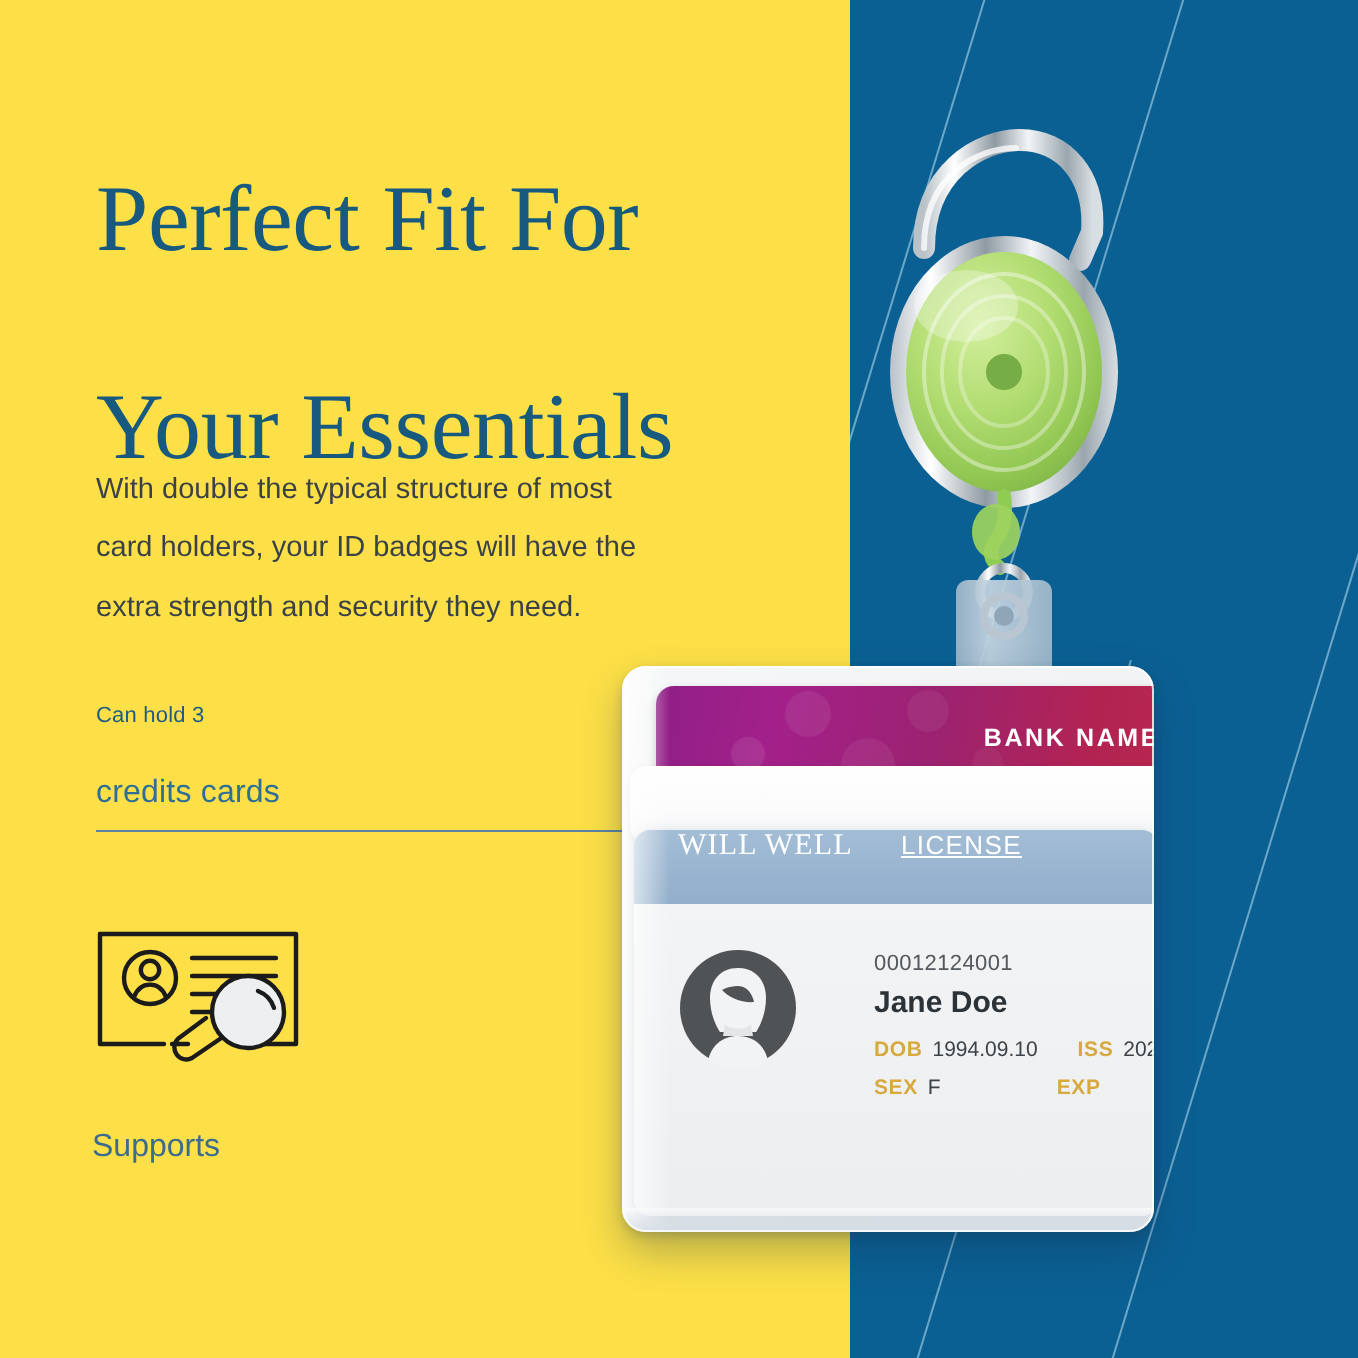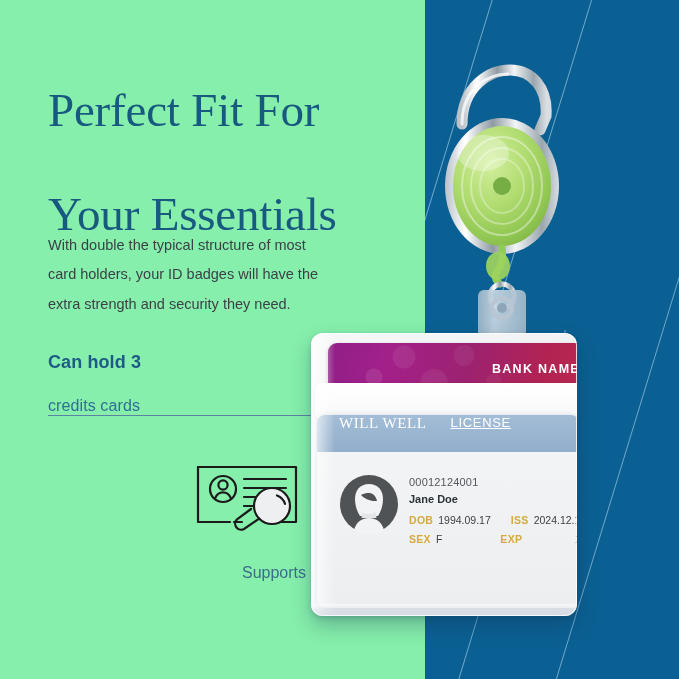--- a/index.html
+++ b/index.html
@@ -2,21 +2,21 @@
 <html><head>
 <meta charset="utf-8">
 <style>
   html,body{margin:0;padding:0;}
   body{
     width:679px;height:679px;
     background:#eeeff0;
     font-family:"Liberation Sans", sans-serif;
     overflow:hidden;
   }
-  .canvas{position:relative;width:679px;height:679px;overflow:hidden;background:#86efac;}
+  .canvas{position:relative;width:679px;height:679px;overflow:hidden;background:#fde047;}
 
   
   .blue-panel{
     position:absolute;top:0;left:425px;width:254px;height:679px;
     background:#0b6093;
     overflow:hidden;
   }
   .blue-panel .diag{
     position:absolute;width:1px;height:1000px;
     background:rgba(190,225,245,.55);
@@ -36,29 +36,29 @@
     color:#17597f;letter-spacing:-.2px;
   }
   .headline .l2{display:block;margin-top:44px;}
 
   .body-copy{
     position:absolute;left:48px;top:216px;width:275px;
     font-size:14.5px;line-height:2.04;color:#3b4247;
   }
 
   .hold-block{position:absolute;left:48px;top:352px;width:300px;}
-  .hold-title{font-size:18px;font-weight:bold;color:#1d5b86;letter-spacing:.1px;}
+  .hold-title{font-size:11px;font-weight:normal;color:#1d5b86;letter-spacing:.1px;}
   .hold-sub{font-size:16px;color:#2f6f96;margin-top:24px;letter-spacing:.1px;}
   .rule{
     position:absolute;left:48px;top:415px;width:270px;height:1px;
     background:#5b82a3;
   }
 
   
-  .feature{position:absolute;left:46px;top:462px;width:260px;text-align:right;}
+  .feature{position:absolute;left:46px;top:462px;width:260px;}
   .feature .icon{display:block;}
   .feature .cap1{font-size:16px;color:#3c6c8d;margin-top:22px;}
   .feature .cap2{font-size:16.5px;font-weight:bold;color:#1d5b86;margin-top:7px;}
 
   
   .reel{position:absolute;left:428px;top:58px;width:146px;height:300px;}
 
   
   .sleeve{
     position:absolute;left:311px;top:333px;width:266px;height:283px;
@@ -114,23 +114,23 @@
   }
   .lic-brand{
     font-family:"Liberation Serif", serif;
     color:#fff;font-size:15px;letter-spacing:.6px;
   }
   .lic-type{
     color:#fff;font-size:13px;letter-spacing:.7px;margin-left:24px;text-decoration:underline;
   }
   .lic-body{display:flex;padding:22px 0 0 22px;}
   .avatar{width:60px;height:60px;flex:0 0 60px;}
-  .lic-fields{margin-left:10px;padding-top:2px;}
+  .lic-fields{margin-left:38px;padding-top:2px;}
   .f-id{font-size:11px;color:#52585d;letter-spacing:.2px;}
-  .f-name{font-size:11px;font-weight:bold;color:#2c3338;margin-top:5px;}
+  .f-name{font-size:15px;font-weight:bold;color:#2c3338;margin-top:5px;}
   .f-rows{margin-top:9px;}
   .f-row{display:flex;margin-bottom:7px;font-size:10.5px;}
   .f-pair{display:flex;}
   .f-pair.right{margin-left:20px;}
   .f-key{color:#d7a93f;font-weight:bold;letter-spacing:.3px;}
   .f-val{color:#3c4348;margin-left:5px;}
 
   
   .sleeve-lip{
     position:absolute;left:0;bottom:0;width:266px;height:12px;
@@ -264,21 +264,21 @@
               <path d="M30 44c-8 0-13.5 5-15 12.5 4.2 2.2 9.4 3.5 15 3.5s10.8-1.3 15-3.5C43.5 49 38 44 30 44z" fill="#f2f3f4"></path>
             </svg>
           </span>
           <div class="lic-fields">
             <div class="f-id">00012124001</div>
             <div class="f-name">Jane Doe</div>
             <div class="f-rows">
               <div class="f-row">
                 <span class="f-pair">
                   <span class="f-key">DOB</span>
-                  <span class="f-val">1994.09.17</span>
+                  <span class="f-val">1994.09.10</span>
                 </span>
                 <span class="f-pair right">
                   <span class="f-key">ISS</span>
                   <span class="f-val">2024.12.10</span>
                 </span>
               </div>
               <div class="f-row">
                 <span class="f-pair">
                   <span class="f-key">SEX</span>
                   <span class="f-val">F</span>

